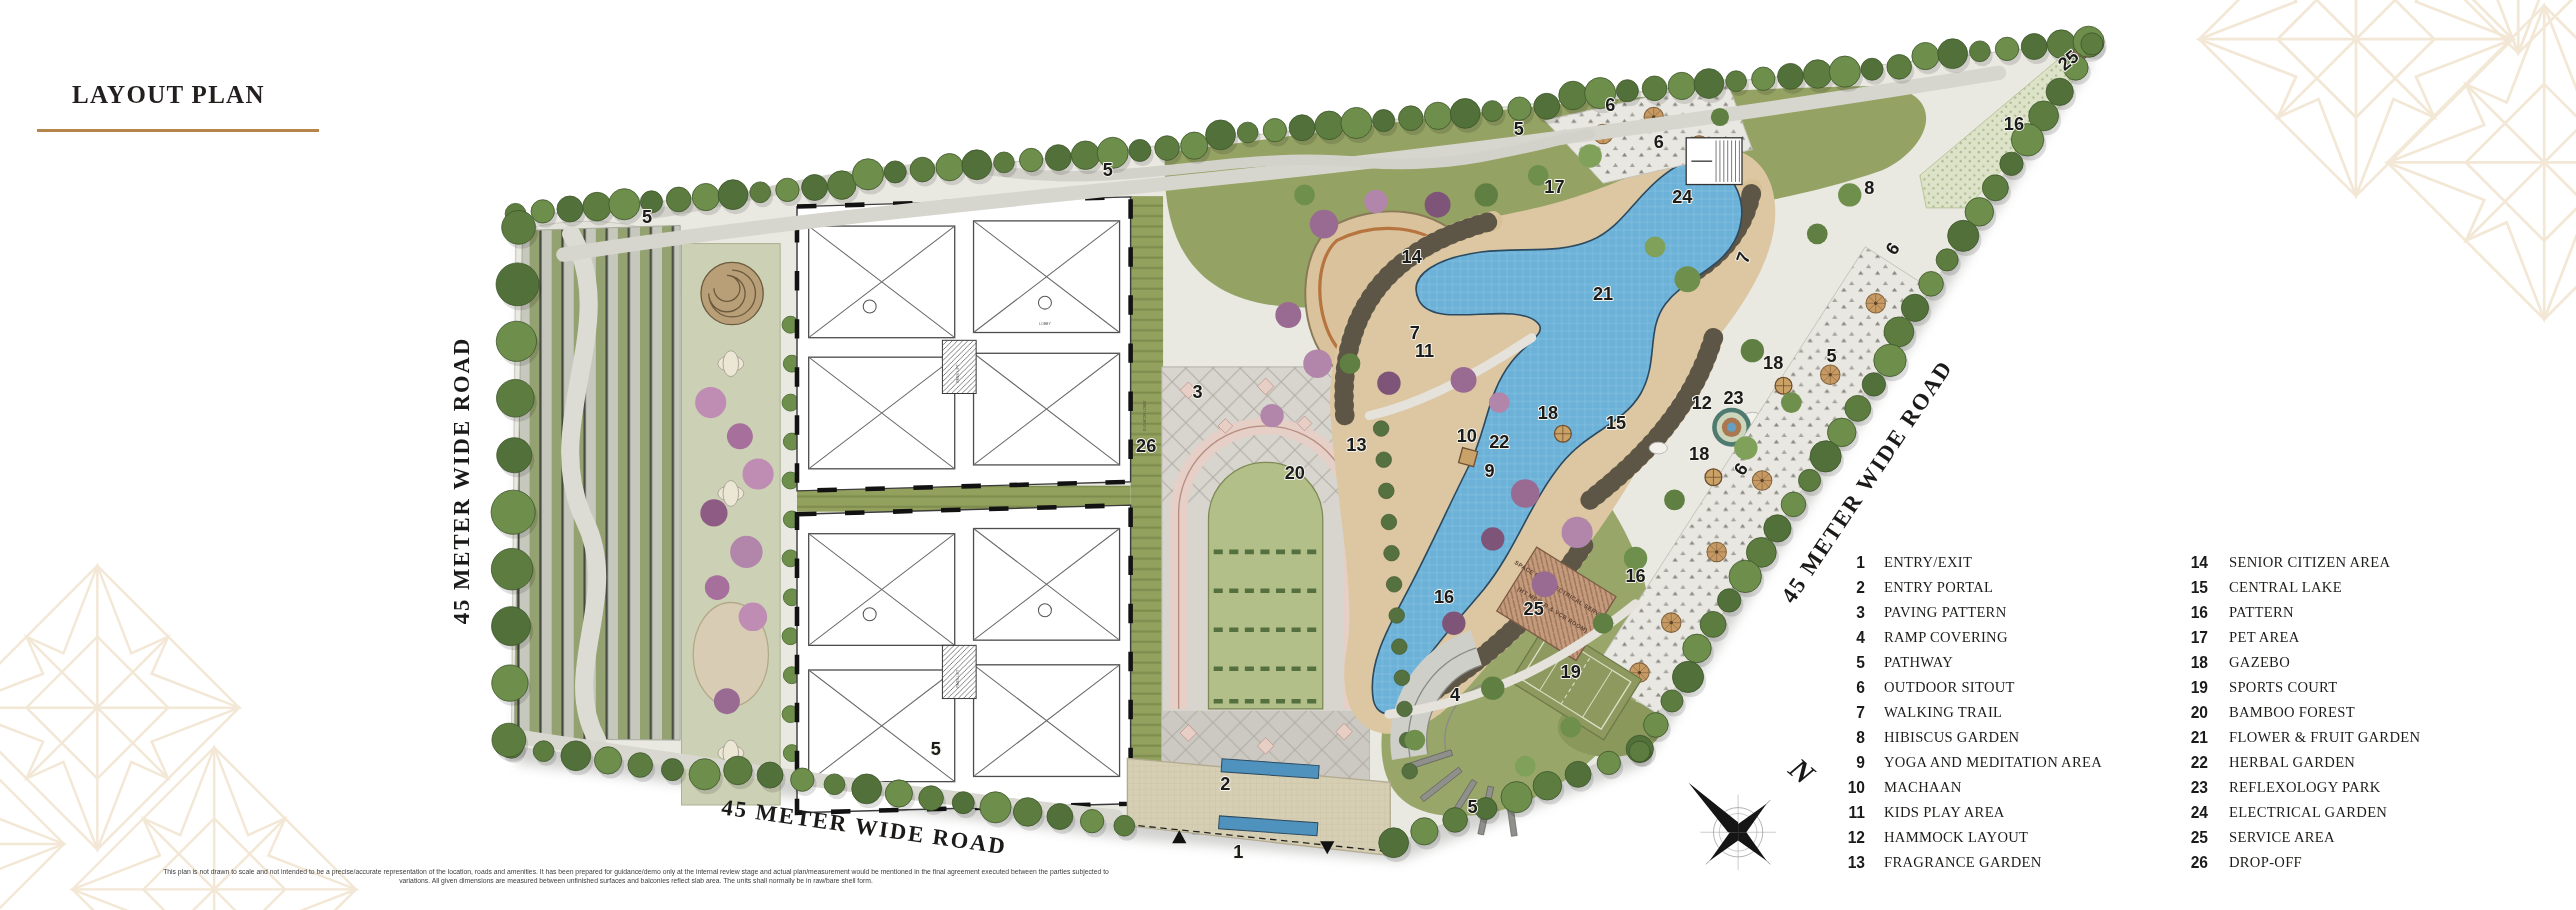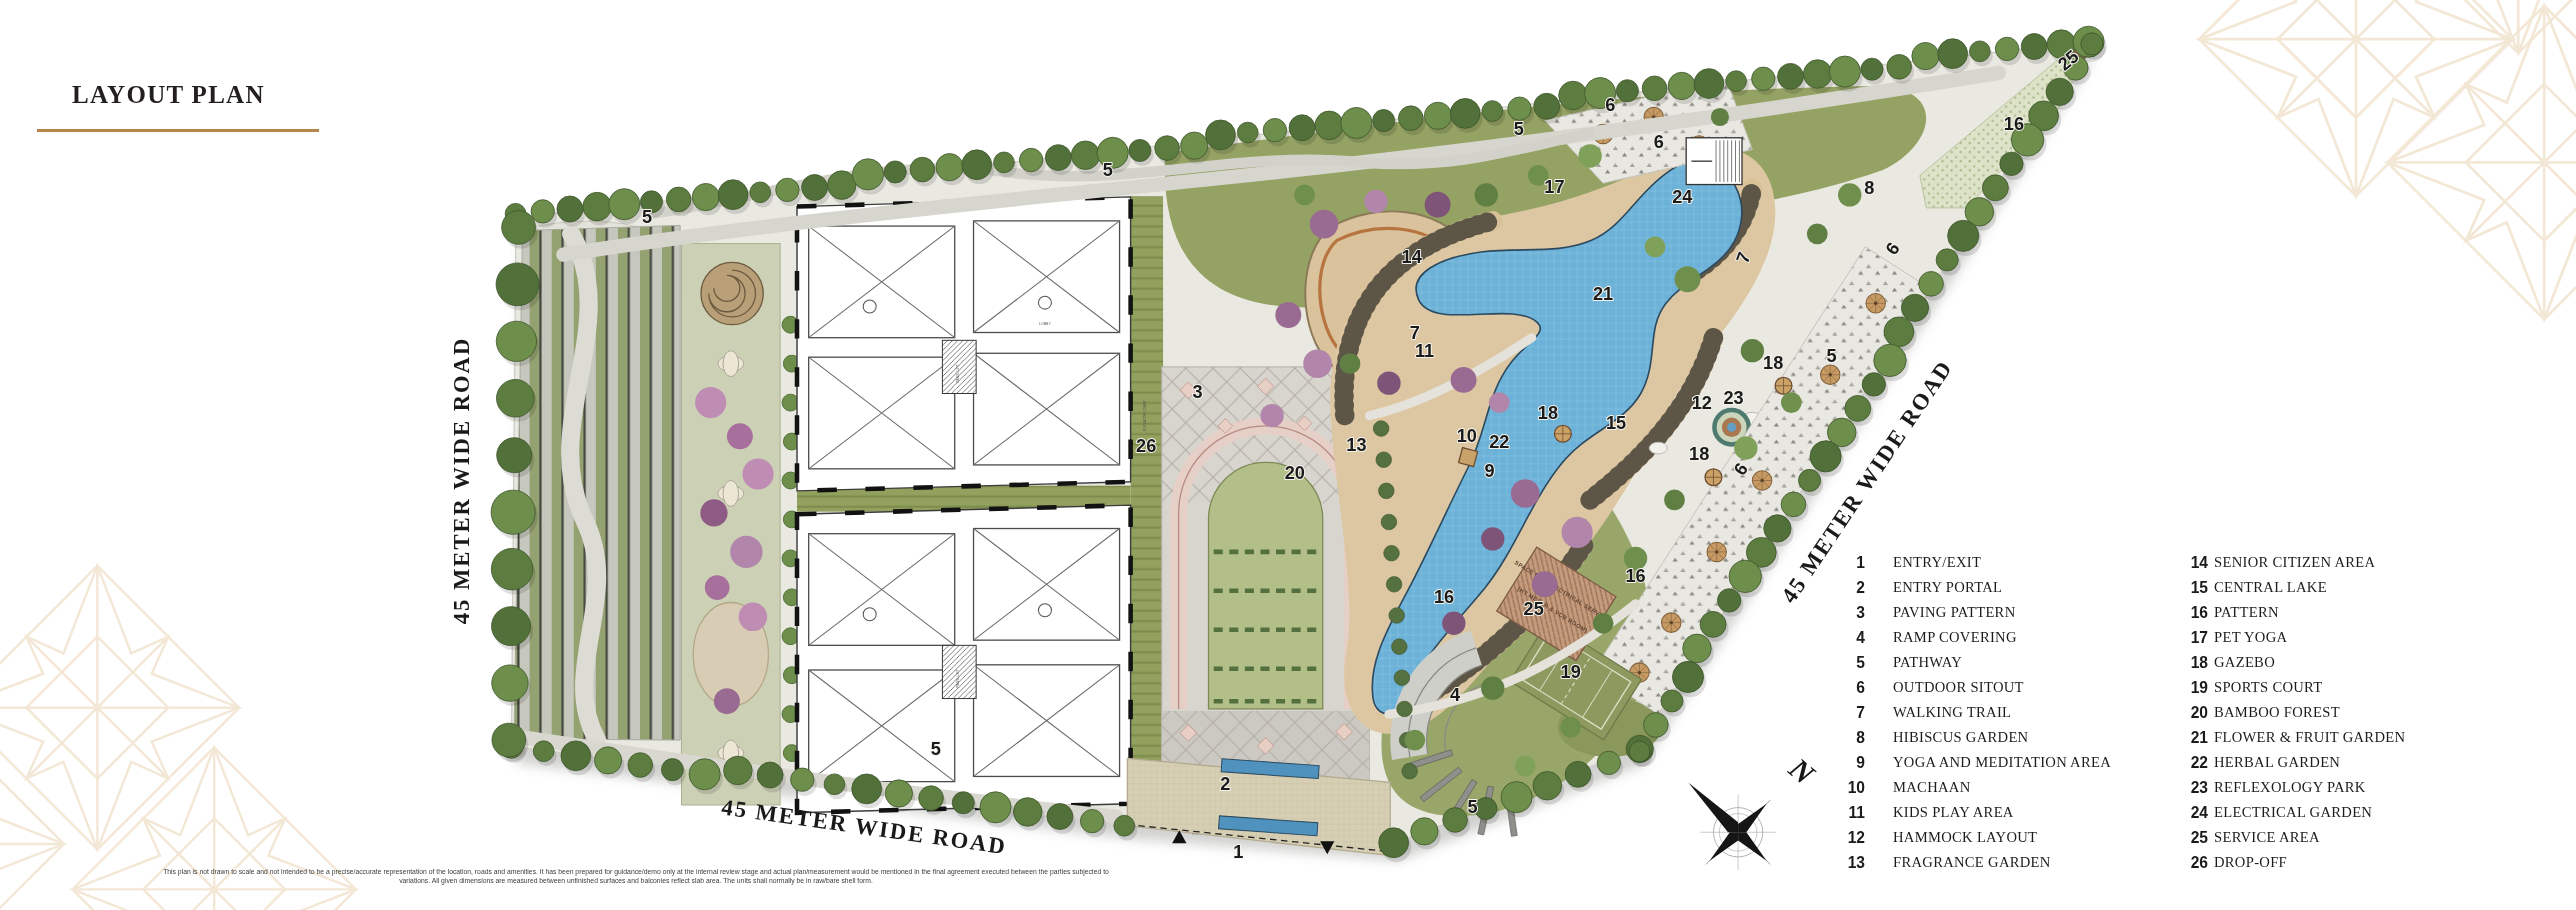--- a/index.html
+++ b/index.html
@@ -7,22 +7,22 @@
   .stage{position:relative;width:2576px;height:911px;background:#ffffff;}
   .plan-svg{position:absolute;left:0;top:0;width:2576px;height:911px;}
   .title-block{position:absolute;left:64px;top:73px;}
   .title-block h1{margin:8px;font-family:"Liberation Serif",serif;font-weight:700;font-size:25px;letter-spacing:1.3px;color:#231f1e;}
   .title-underline{position:absolute;left:37px;top:129px;width:282px;height:3.2px;background:#b5854b;}
   .legend{position:absolute;top:550px;}
   .legend.col1{left:1825px;}
   .legend.col2{left:2168px;}
   .legend-row{height:25px;display:flex;align-items:center;}
   .legend-num{display:inline-block;width:40px;text-align:right;font:700 15.6px "Liberation Sans",sans-serif;color:#1b1b1b;}
-  .legend.col1 .legend-label{margin-left:28px;}
-  .legend.col2 .legend-label{margin-left:6px;}
+  .legend.col1 .legend-label{margin-left:19px;}
+  .legend.col2 .legend-label{margin-left:21px;}
   .legend-label{font-family:"Liberation Serif",serif;font-size:14.6px;color:#1d1c1a;letter-spacing:0.3px;white-space:nowrap;}
   .disclaimer{position:absolute;left:154px;top:868px;width:964px;text-align:center;
     font:6.8px/1.3 "Liberation Sans",sans-serif;color:#3c3c3c;}
   
   .mk{font:700 28px "Liberation Sans",sans-serif;fill:#1b1b1b;text-anchor:middle;
       paint-order:stroke;stroke:#f4f3ec;stroke-width:3px;stroke-linejoin:round;}
   .road-label{font-family:"Liberation Serif",serif;font-weight:700;font-size:35px;fill:#1c1a19;letter-spacing:3px;text-anchor:middle;}
   .north-n{font-family:"Liberation Serif",serif;font-weight:700;font-style:italic;font-size:46px;fill:#171717;text-anchor:middle;}
   .svc-note{font:700 9px "Liberation Sans",sans-serif;fill:#5f4333;letter-spacing:0.6px;text-anchor:middle;}
   .core-label{font:5.5px "Liberation Sans",sans-serif;fill:#55524e;text-anchor:middle;}
@@ -766,21 +766,21 @@
       <div class="legend-row">
         <span class="legend-num">15</span>
         <span class="legend-label">CENTRAL LAKE</span>
       </div>
       <div class="legend-row">
         <span class="legend-num">16</span>
         <span class="legend-label">PATTERN</span>
       </div>
       <div class="legend-row">
         <span class="legend-num">17</span>
-        <span class="legend-label">PET YOGA</span>
+        <span class="legend-label">PET AREA</span>
       </div>
       <div class="legend-row">
         <span class="legend-num">18</span>
         <span class="legend-label">GAZEBO</span>
       </div>
       <div class="legend-row">
         <span class="legend-num">19</span>
         <span class="legend-label">SPORTS COURT</span>
       </div>
       <div class="legend-row">

